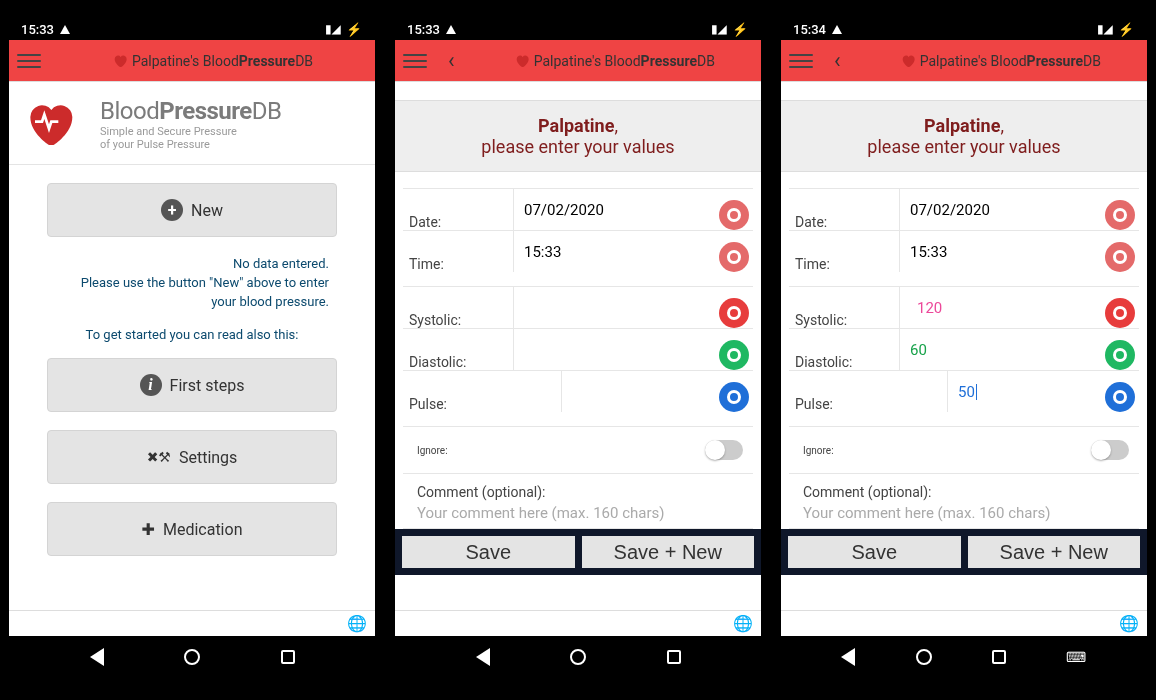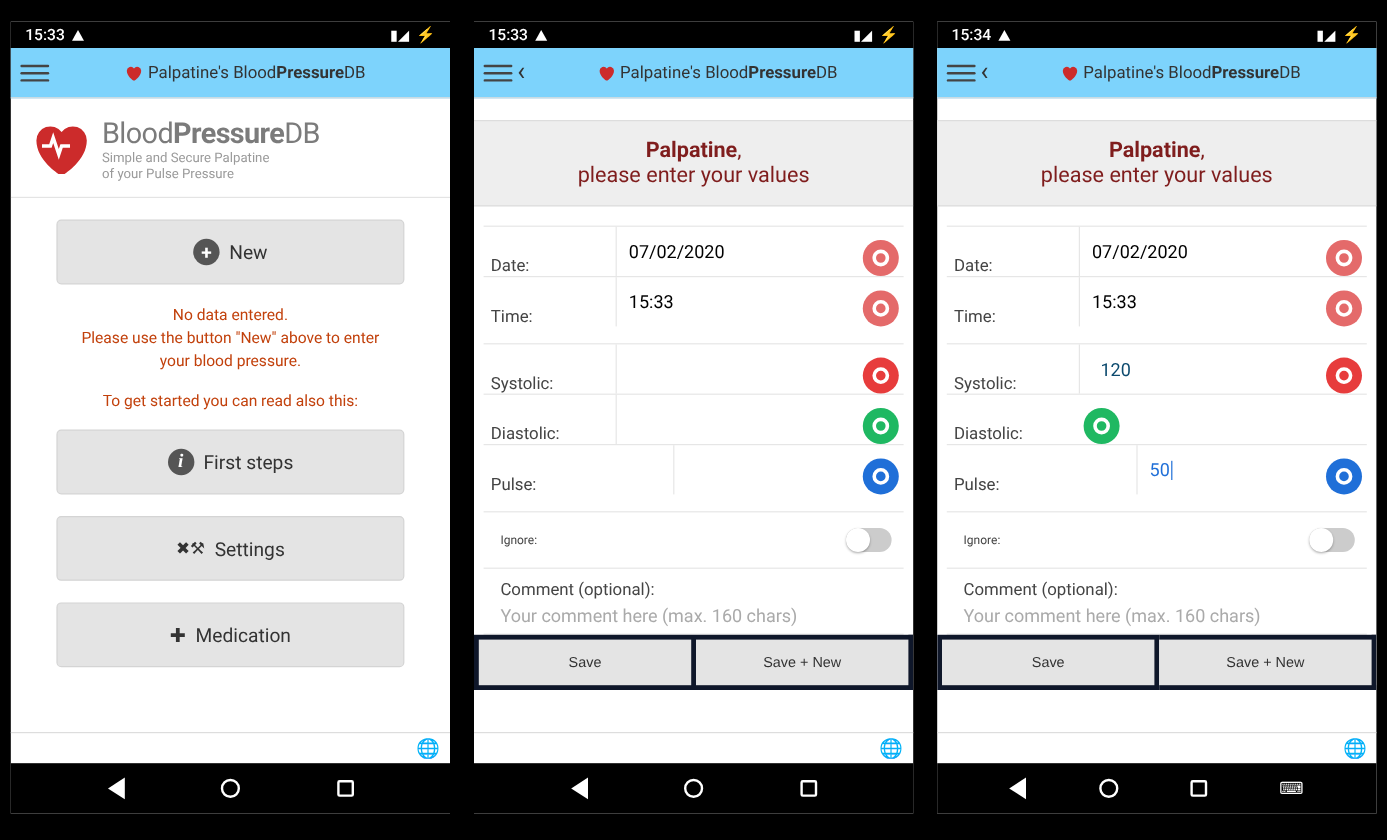--- a/index.html
+++ b/index.html
@@ -37,38 +37,38 @@
     justify-content: space-between;
     padding: 0 12px;
     font-weight: 500;
   }
   .statusbar .left, .statusbar .right { display: flex; align-items: center; gap: 6px; }
   .tri { width:0;height:0;border-left:5px solid transparent;border-right:5px solid transparent;border-bottom:9px solid #fff; }
   .wifi { font-size: 12px; }
   
   .appbar {
     height: 42px;
-    background: #7dd3fc;
+    background: #ef4444;
     border-bottom: 1px solid #ddd;
     display: flex;
     align-items: center;
     padding: 0 8px;
-    gap: 0;
+    gap: 17px;
   }
   .burger { width: 24px; height: 24px; display:flex;flex-direction:column;justify-content:center;gap:4px;cursor:pointer;}
   .burger div{height:2px;background:#444;border-radius:1px;}
   .back-chevron { font-size: 22px; color:#333; cursor:pointer; padding:0 4px;}
   .appbar .title-wrap { flex:1; display:flex; justify-content:center; align-items:center; gap:4px; }
   .appbar .heart-mini { width:16px;height:16px; }
   .appbar .title { font-size: 14px; font-weight: 400; color:#333; }
   .appbar .title b { font-weight:700; }
   
   .content { flex:1; overflow:hidden; display:flex; flex-direction:column; }
   
-  .logo-block { padding: 14px 12px 12px; border-bottom:1px solid #e4e4e4; display:flex; align-items:center; gap:8px;}
+  .logo-block { padding: 14px 12px 12px; border-bottom:1px solid #e4e4e4; display:flex; align-items:center; gap:23px;}
   .logo-heart { width:56px; height:56px; }
   .logo-text { display:flex;flex-direction:column; }
   .logo-text .l1 { font-size: 24px; color:#7b7b7b; font-weight:400; letter-spacing:-0.5px; }
   .logo-text .l1 .bold { font-weight:700; color:#7b7b7b; }
   .logo-text .l2 { font-size: 11px; color:#9a9a9a; line-height:1.2; }
   
   .bigbtn-wrap { padding: 18px 38px 0; display:flex;flex-direction:column;align-items:center; }
   .bigbtn {
     width: 100%;
     height: 54px;
@@ -78,21 +78,21 @@
     display:flex;
     align-items:center;
     justify-content:center;
     gap:8px;
     font-size:16px;
     color:#333;
     margin-bottom: 18px;
     cursor:pointer;
   }
   .bigbtn .circ-icon { width:22px;height:22px;background:#555;border-radius:50%;display:flex;align-items:center;justify-content:center;color:#fff;font-size:16px;font-weight:700; }
-  .info-text { font-size:13px; color:#c2410c; text-align:center; line-height:1.45; padding:0 8px 14px;}
+  .info-text { font-size:13px; color:#0c4a6e; text-align:right; line-height:1.45; padding:0 8px 14px;}
   .tools { font-size:14px; }
   
   .prompt {
     background:#eee;
     border-top:1px solid #ddd;
     border-bottom:1px solid #ddd;
     text-align:center;
     padding:14px 8px;
     margin-top:18px;
   }
@@ -102,39 +102,39 @@
   .row {
     display:flex;
     align-items:flex-end;
     height:42px;
     border-top:1px solid #e6e6e6;
   }
   .row:first-child { border-top:1px solid #e6e6e6; }
   .row:last-of-type { border-bottom:1px solid #e6e6e6; }
   .row .lbl { width:110px; font-size:14px; color:#444; padding-left:6px;}
   .row .inp { flex:1; height:100%; border-left:1px solid #e6e6e6; display:flex;align-items:center; padding:0 10px; font-size:15px; }
-  .row .inp.sys { color:#0c4a6e;padding-left:17px; }
+  .row .inp.sys { color:#ec4899;padding-left:17px; }
   .row .inp.dia { color:#17a24a; }
   .row .inp.pul { color:#1f6fd8;margin-left:48px; }
   .row .dot { width:30px;height:30px;border-radius:50%;display:flex;align-items:center;justify-content:center;margin:0 4px; }
   .dot.red { background:#e73c3c; }
   .dot.rose { background:#e46a6a; }
   .dot.green { background:#1fb862; }
   .dot.blue { background:#1f6fd8; }
   .dot .inner { width:14px;height:14px;border:3px solid #fff;border-radius:50%; }
   .spacer { height:14px; }
   .ignore-row { display:flex;align-items:center;justify-content:space-between;height:48px;border-top:1px solid #e6e6e6;border-bottom:1px solid #e6e6e6;padding:0 10px 0 14px; }
   .ignore-row .lbl{font-size:10px;color:#444;}
   .switch { width:38px;height:20px;background:#ccc;border-radius:10px;position:relative;cursor:pointer;}
   .switch .knob{width:20px;height:20px;background:#fff;border-radius:50%;position:absolute;left:0;top:0;box-shadow:0 1px 2px rgba(0,0,0,.3);}
   .comment-row { padding:10px 14px 6px; border-bottom:1px solid #e6e6e6;}
   .comment-row .clabel{font-size:14px;color:#444;margin-bottom:4px;}
   .comment-row .cinput{font-size:15px;color:#aaa;}
   .savebar { display:flex; height:46px; }
-  .savebar button{flex:1;background:#e4e4e4;border:4px solid #0f172a;font-size:12px;color:#333;cursor:pointer;}
+  .savebar button{flex:1;background:#e4e4e4;border:7px solid #0f172a;font-size:20px;color:#333;cursor:pointer;}
   .savebar button + button { border-left:none;}
   .globe-bar { height:26px;border-top:1px solid #ddd;display:flex;align-items:center;justify-content:flex-end;padding:0 8px;font-size:16px;color:#333;}
   
   .navbar { height:42px;background:#000;display:flex;align-items:center;justify-content:space-evenly;color:#fff;}
   .navbtn { width:20px;height:20px;display:flex;align-items:center;justify-content:center;}
   .navbtn.tri2{width:0;height:0;border-top:9px solid transparent;border-bottom:9px solid transparent;border-right:14px solid #fff;}
   .navbtn.circ2{width:16px;height:16px;border:2px solid #fff;border-radius:50%;}
   .navbtn.sq2{width:14px;height:14px;border:2px solid #fff;border-radius:2px;}
   .navbtn.kb { font-size:14px;color:#fff;letter-spacing:1px;}
   .cursor { display:inline-block;width:1px;height:16px;background:#1f6fd8;margin-left:1px;vertical-align:middle;}
@@ -169,21 +169,21 @@
     </div>
   </div>
   <div class="content">
     <div class="logo-block">
       <svg class="logo-heart" viewBox="0 0 24 24">
             <path fill="#cc2b2b" d="M12 21s-8-5-8-12a5 5 0 0 1 9-3 5 5 0 0 1 9 3c0 7-8 12-8 12z"></path>
             <path stroke="#fff" stroke-width="1.2" fill="none" d="M6 11h3l1-3 2 6 1-3h3"></path>
           </svg>
       <div class="logo-text">
         <div class="l1"><span>Blood</span><span class="bold">Pressure</span><span>DB</span></div>
-        <div class="l2"><span>Simple and Secure Palpatine</span><br><span>of your Pulse Pressure</span></div>
+        <div class="l2"><span>Simple and Secure Pressure</span><br><span>of your Pulse Pressure</span></div>
       </div>
     </div>
     <div class="bigbtn-wrap">
       <div class="bigbtn">
         <span class="circ-icon">+</span>
         <span>New</span>
       </div>
       <div class="info-text">
         <span>No data entered.</span><br>
         <span>Please use the button "New" above to enter your blood pressure.</span>
@@ -355,20 +355,21 @@
       <div class="spacer"></div>
       <div class="row">
         <div class="lbl">Systolic:</div>
         <div class="inp sys">120</div>
         <div class="dot red">
               <div class="inner"></div>
             </div>
       </div>
       <div class="row">
         <div class="lbl">Diastolic:</div>
+        <div class="inp dia">60</div>
         <div class="dot green">
               <div class="inner"></div>
             </div>
       </div>
       <div class="row">
         <div class="lbl">Pulse:</div>
         <div class="inp pul">
               <span>50</span>
               <span class="cursor"></span>
             </div>

